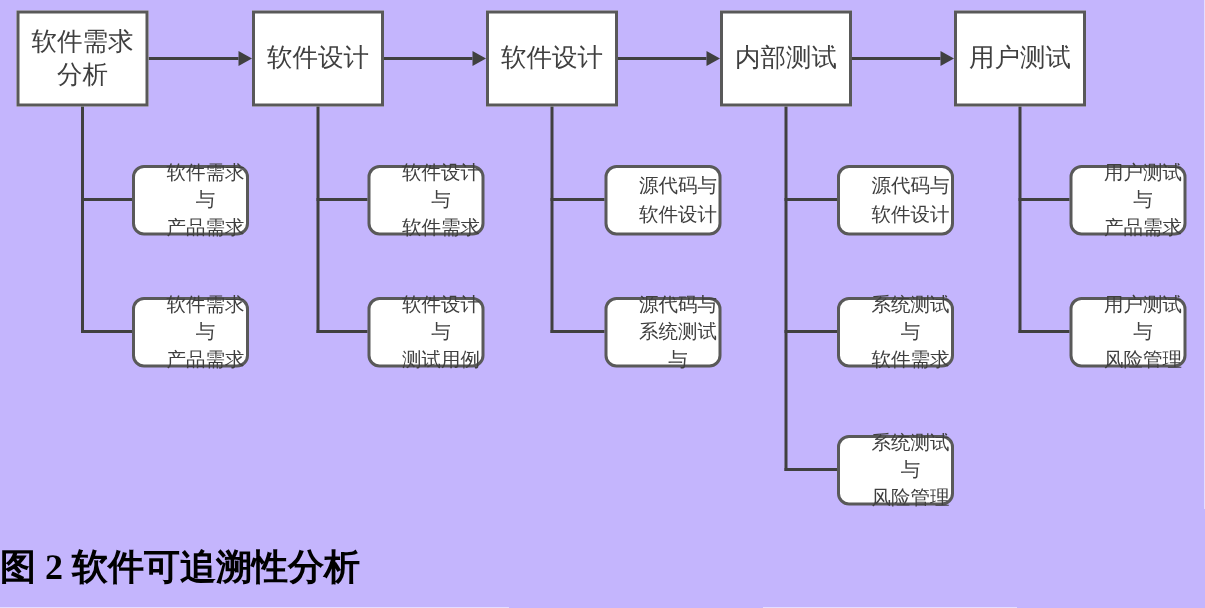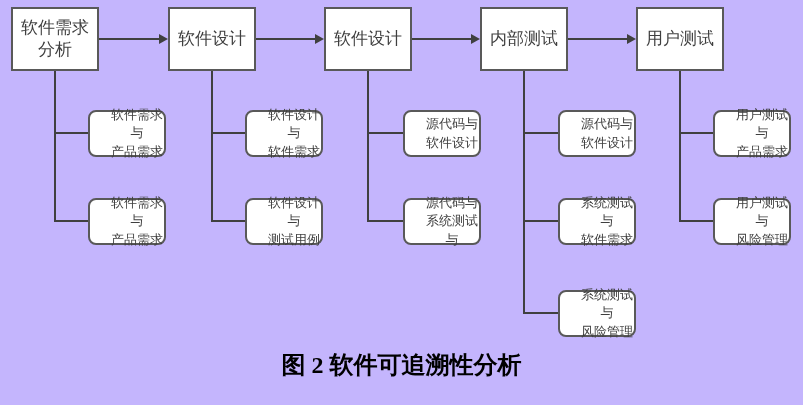--- a/index.html
+++ b/index.html
@@ -60,24 +60,23 @@
     position: absolute;
     width: 0;
     height: 0;
     border-left: 9px solid #404040;
     border-top: 5px solid transparent;
     border-bottom: 5px solid transparent;
     z-index: 1;
   }
   .caption {
     position: absolute;
-    top: 349px;
+    top: 362px;
     left: 0;
     width: 100%;
-    text-align: center;
     font-family: "Liberation Serif", "DejaVu Serif", serif;
     font-size: 24px;
     font-weight: bold;
     color: #000000;
   }
 </style>
 </head>
 <body>
 
 <div class="canvas">

